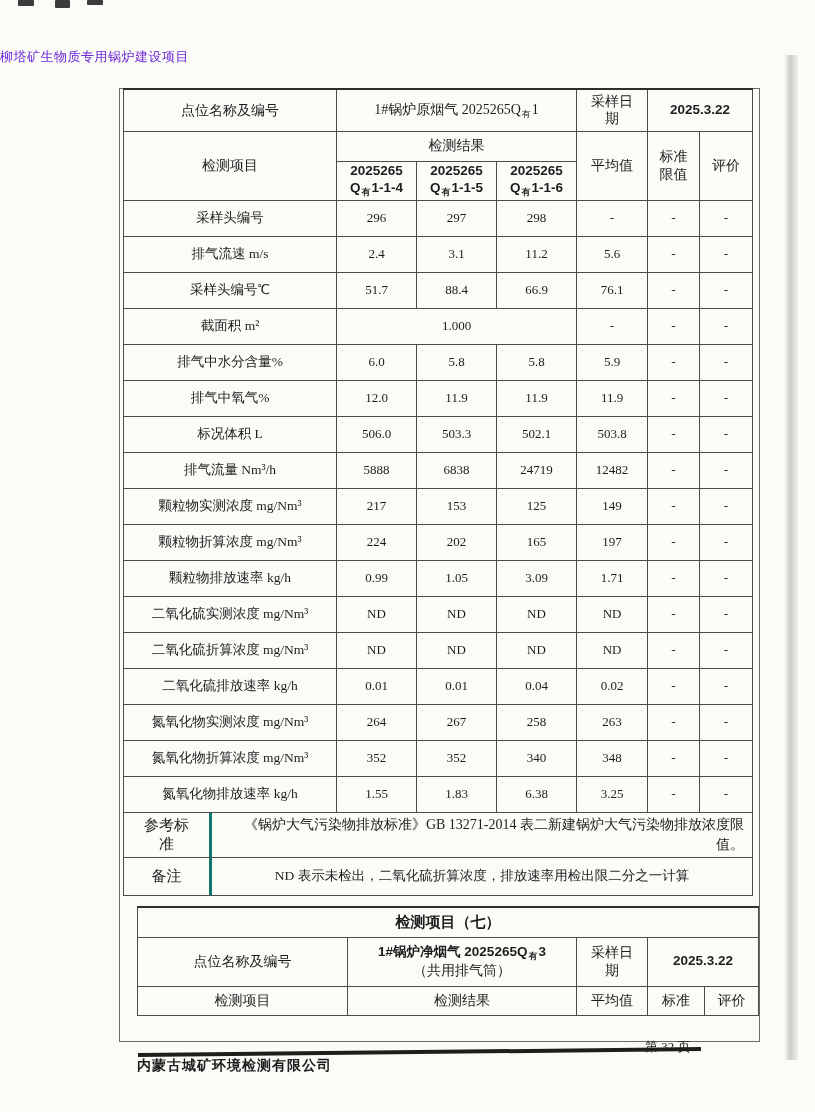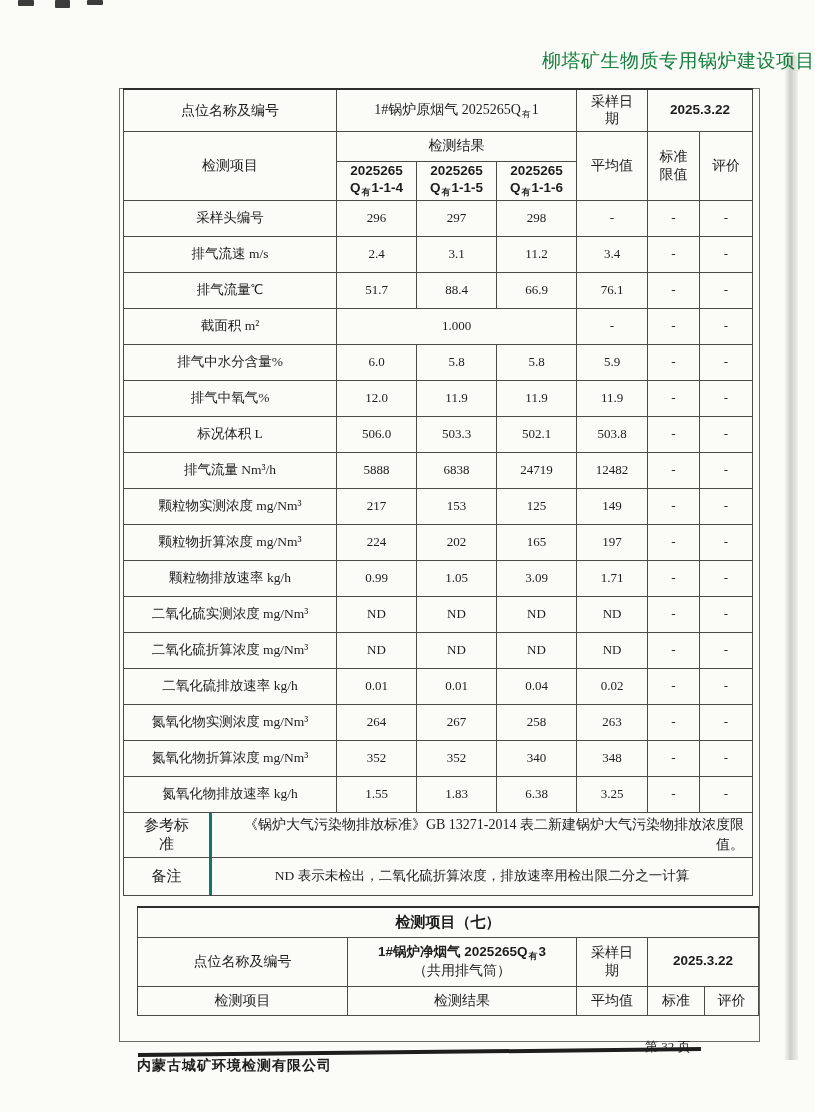--- a/index.html
+++ b/index.html
@@ -14,21 +14,21 @@
     color:#1d1d1d;
   }
   
   .scan-mark { position:absolute; background:#3c3c3c; border-radius:1px; }
   .edge-shadow {
     position:absolute; left:784px; top:55px; width:14px; height:1005px;
     background:linear-gradient(to right, rgba(120,120,115,0) 0%, rgba(130,130,124,.38) 45%, rgba(170,170,164,.15) 100%);
   }
   .doc-title {
     position:absolute; left:0; top:48px; width:815px;
-    text-align:right; font-size:19px; letter-spacing:.5px; color:#15803d;
+    text-align:left; font-size:13px; letter-spacing:.5px; color:#6d28d9;
   }
   .outer-frame {
     position:absolute; left:119px; top:88px; width:641px; height:954px;
     border:1px solid #6a6a66;
   }
   table { border-collapse:collapse; table-layout:fixed; position:absolute; }
   td { border:1px solid #4b4b48; padding:1px 3px; text-align:center; vertical-align:middle;
        font-size:13px; line-height:1.25; overflow:hidden; }
   .t1 { left:123px; top:88px; width:629px; border-top:2.5px solid #2e2e2c; }
   .t2 { left:137px; top:906px; width:621px; border-top:2px solid #2e2e2c; }
@@ -118,26 +118,26 @@
           <td class="num">298</td>
           <td class="num">-</td>
           <td class="num">-</td>
           <td class="num">-</td>
         </tr>
         <tr class="h36">
           <td class="lab">排气流速 m/s</td>
           <td class="num">2.4</td>
           <td class="num">3.1</td>
           <td class="num">11.2</td>
-          <td class="num">3.4</td>
-          <td class="num">-</td>
-          <td class="num">-</td>
-        </tr>
-        <tr class="h36">
-          <td class="lab">排气流量℃</td>
+          <td class="num">5.6</td>
+          <td class="num">-</td>
+          <td class="num">-</td>
+        </tr>
+        <tr class="h36">
+          <td class="lab">采样头编号℃</td>
           <td class="num">51.7</td>
           <td class="num">88.4</td>
           <td class="num">66.9</td>
           <td class="num">76.1</td>
           <td class="num">-</td>
           <td class="num">-</td>
         </tr>
         <tr class="h36">
           <td class="lab">截面积 m²</td>
           <td class="num" colspan="3">1.000</td>

